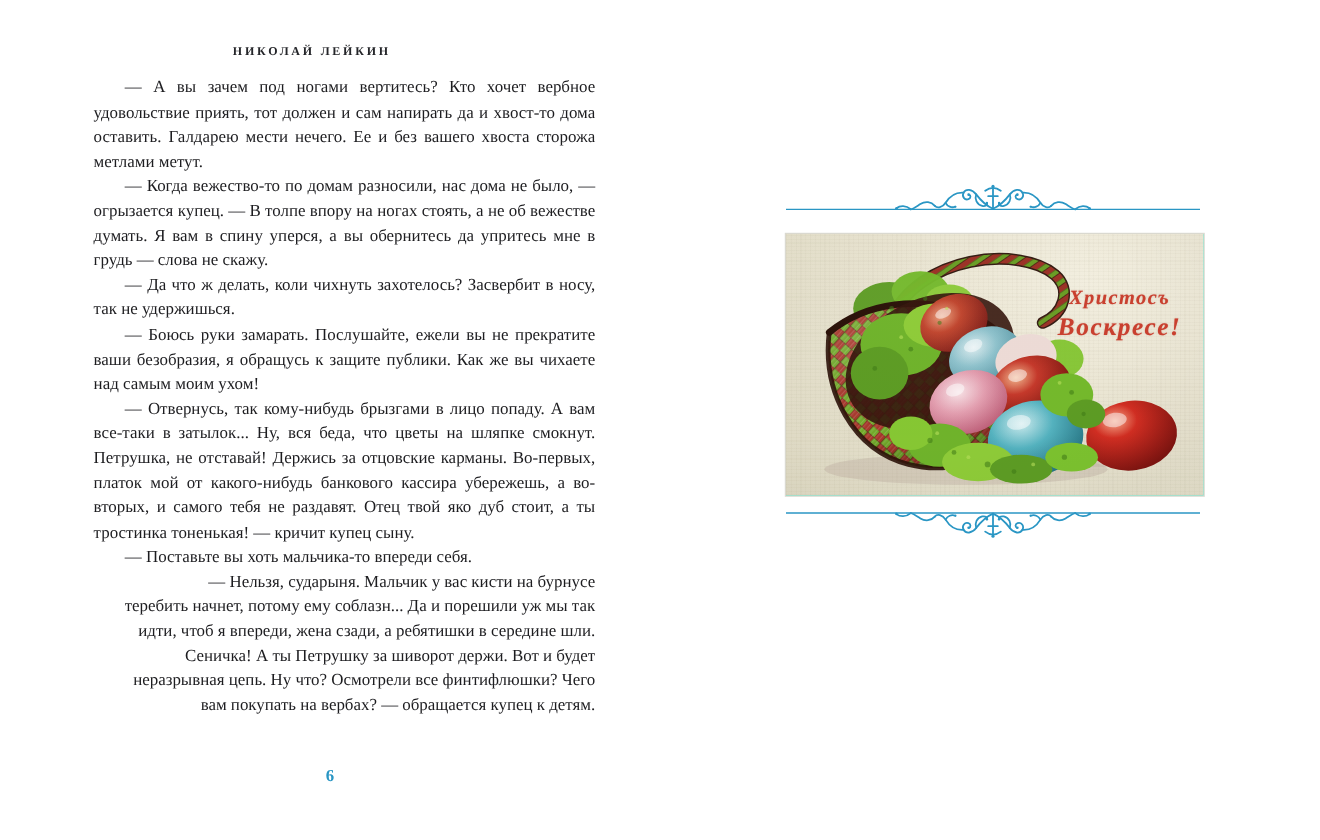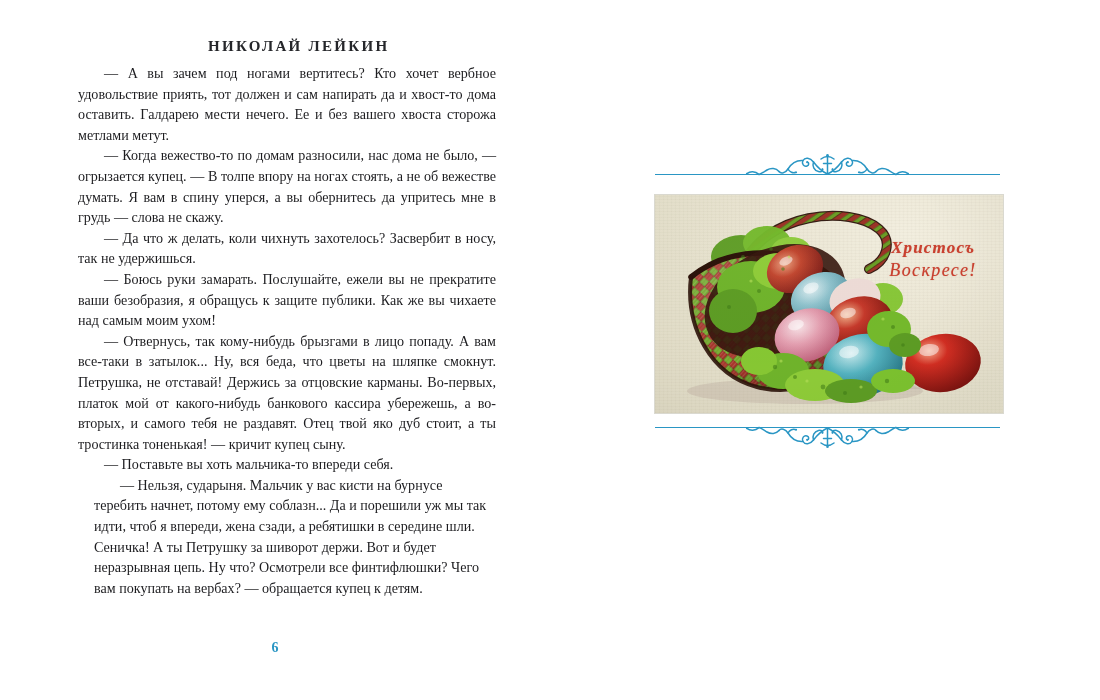--- a/index.html
+++ b/index.html
@@ -8,22 +8,22 @@
     background:#ffffff;
     font-family:"Liberation Serif", serif;
     color:#1a1a1a;
   }
   .spread{position:relative;width:1100px;height:700px;background:#fff;}
 
   
   .page-left{position:absolute;left:0;top:0;width:550px;height:700px;}
 
   .running-head{
-    position:absolute;left:208px;top:38px;
-    font-size:15px;
+    position:absolute;left:194px;top:38px;
+    font-size:10px;
     font-weight:700;
     letter-spacing:2.3px;
     color:#25262a;
     text-transform:uppercase;
     white-space:nowrap;
     font-family:"Liberation Serif", serif;
   }
 
   .textblock{
     position:absolute;left:78px;top:63px;
@@ -32,21 +32,21 @@
   .para{
     margin:0;
     font-size:14.1px;
     line-height:20.6px;
     text-align:justify;
     text-indent:26px;
     color:#1d1d20;
     font-family:"Liberation Serif", serif;
     hyphens:manual;
   }
-  .para.last{text-align:left;margin-left:16px;}
+  .para.last{text-align:right;margin-left:16px;}
 
   .folio{
     position:absolute;left:0;top:640px;width:550px;
     text-align:center;
     font-size:14px;
     font-weight:700;
     color:#2a96c4;
     font-family:"Liberation Serif", serif;
   }
 
@@ -92,21 +92,21 @@
     text-align:center;
     color:#c9402f;
     font-family:"Liberation Serif", serif;
     line-height:1.08;
     text-shadow:0 0 1px rgba(190,60,45,.5);
   }
   .pc-greeting .l1{
     display:block;font-size:17px;letter-spacing:1.2px;font-style:italic;font-weight:700;
   }
   .pc-greeting .l2{
-    display:block;font-size:18px;letter-spacing:1.4px;font-style:italic;font-weight:400;margin-top:4px;
+    display:block;font-size:21px;letter-spacing:1.4px;font-style:italic;font-weight:700;margin-top:4px;
   }
 </style>
 </head>
 <body>
 
 <div class="spread">
 
   <div class="page-left">
 
     <div class="running-head">Николай Лейкин</div>

